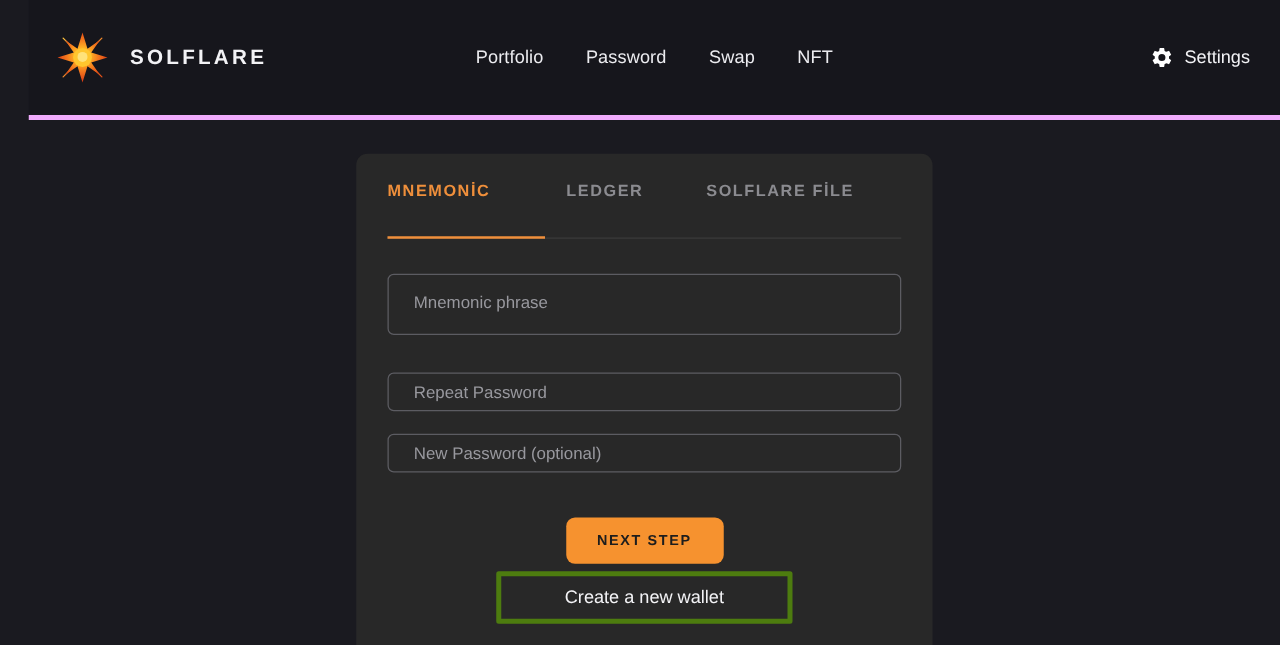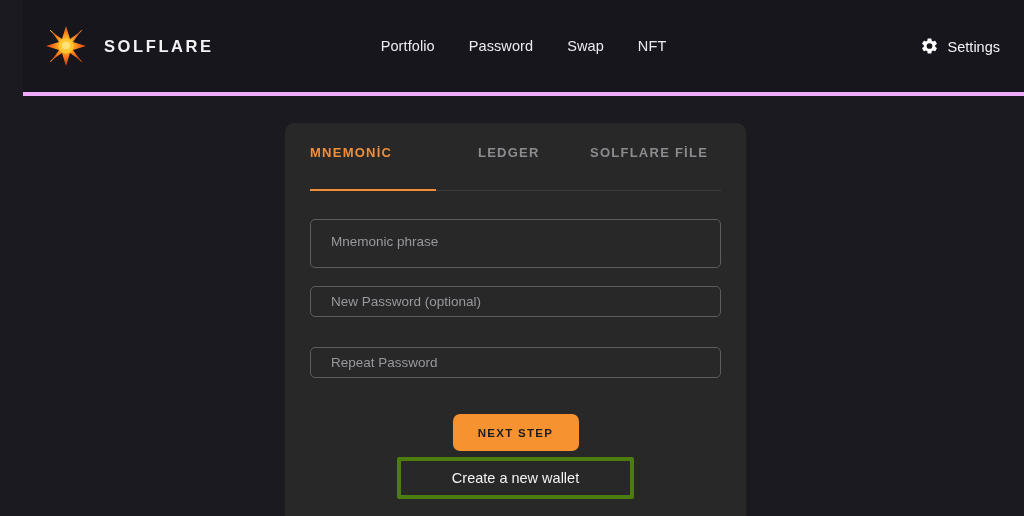--- a/index.html
+++ b/index.html
@@ -119,21 +119,21 @@
     font-weight: 700;
     letter-spacing: 1.25px;
     color: #8b8b90;
     padding-bottom: 30px;
     cursor: pointer;
     position: relative;
     white-space: nowrap;
   }
 
   .tab-mnemonic { width: 143px; color: #ef8f3b; }
-  .tab-ledger   { width: 112px; margin-left: 25px; }
+  .tab-ledger   { width: 112px; }
 
   .tab.active::after {
     content: "";
     position: absolute;
     left: 0;
     right: 17px;
     bottom: -1px;
     height: 2px;
     background: #ef8f3b;
   }
@@ -261,23 +261,23 @@
 
     <div class="tabs">
       <div class="tab tab-mnemonic active">MNEMONİC</div>
       <div class="tab tab-ledger">LEDGER</div>
       <div class="tab tab-keystore">SOLFLARE FİLE</div>
     </div>
 
     <div class="form">
       <textarea class="field field-mnemonic" placeholder="Mnemonic phrase" style=""></textarea>
 
+      <input type="password" class="field field-repeat" placeholder="Repeat Password" style="">
+
       <input type="password" class="field field-password" placeholder="New Password (optional)" style="">
-
-      <input type="password" class="field field-repeat" placeholder="Repeat Password" style="">
 
       <div class="actions">
         <button class="next-step-btn">NEXT STEP</button>
 
         <div class="create-wallet-wrap">
           <span class="create-wallet-link">Create a new wallet</span>
         </div>
       </div>
     </div>
 

